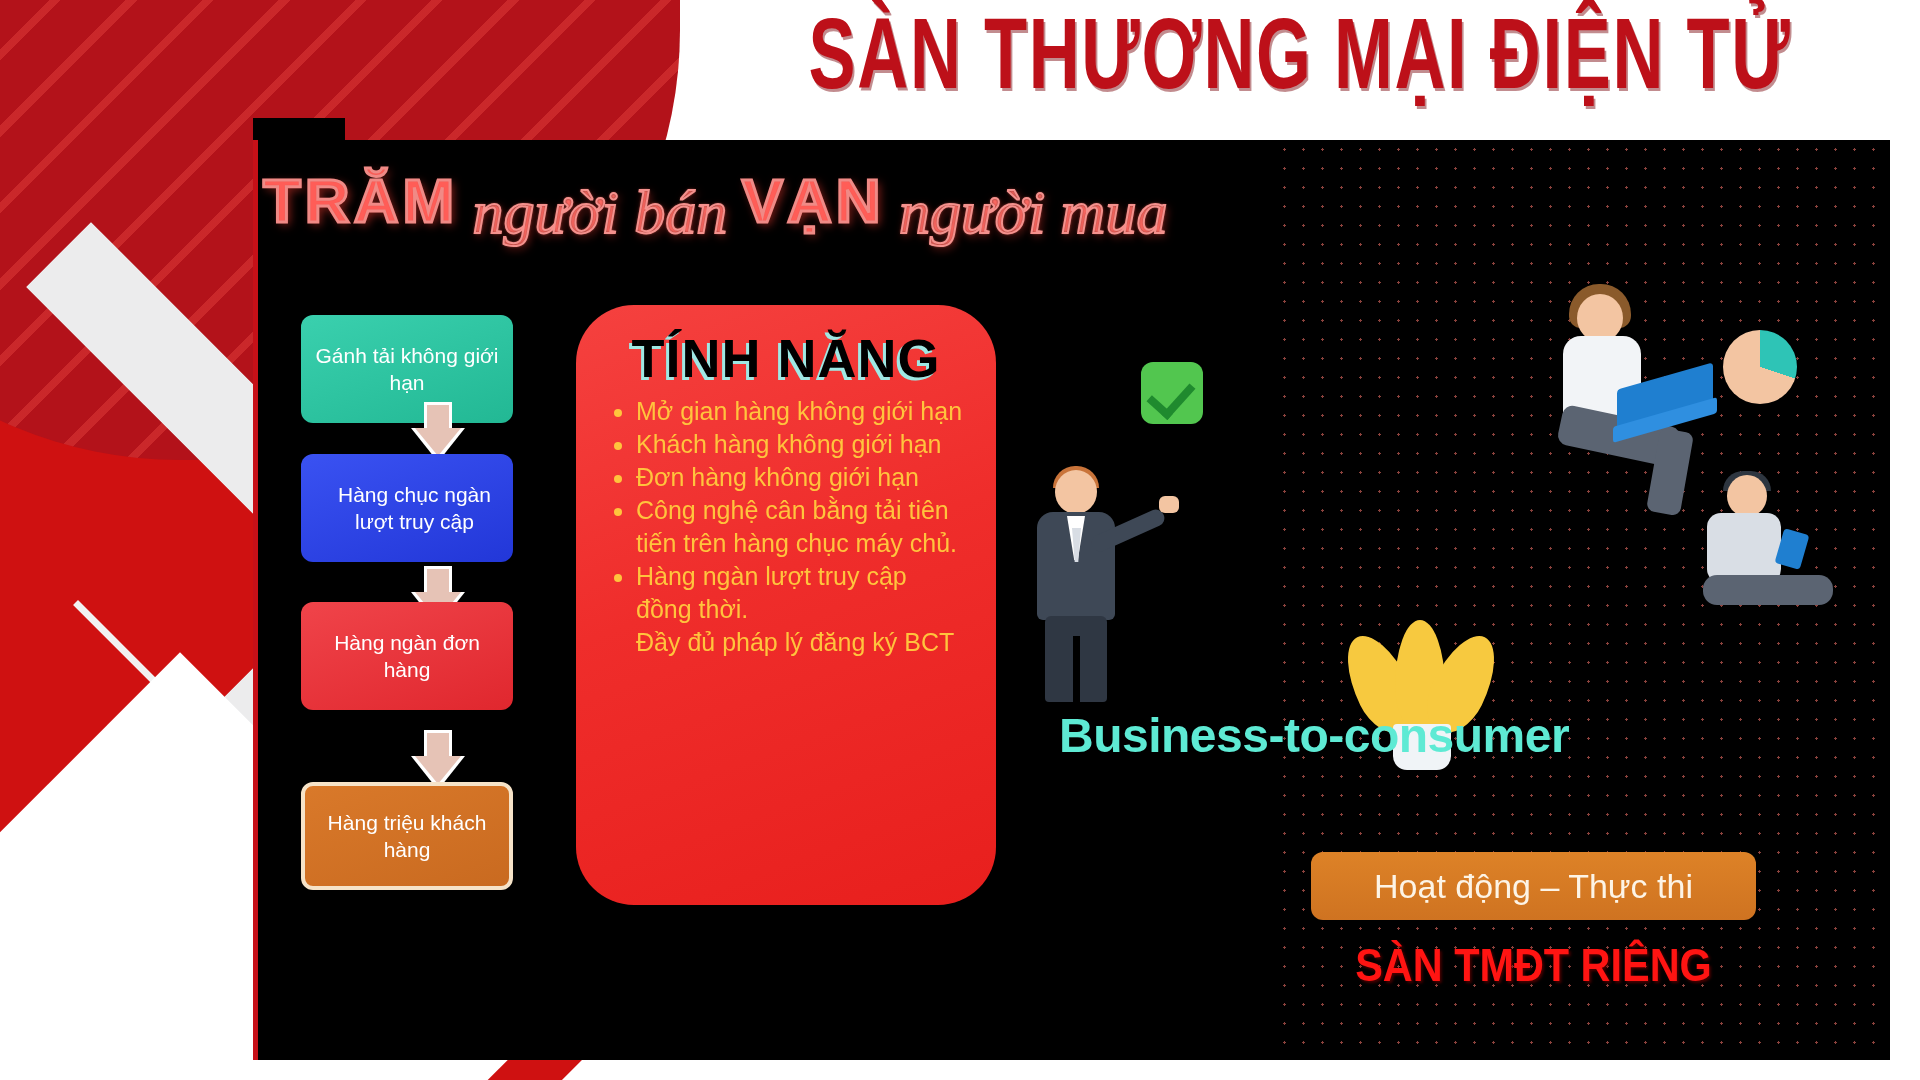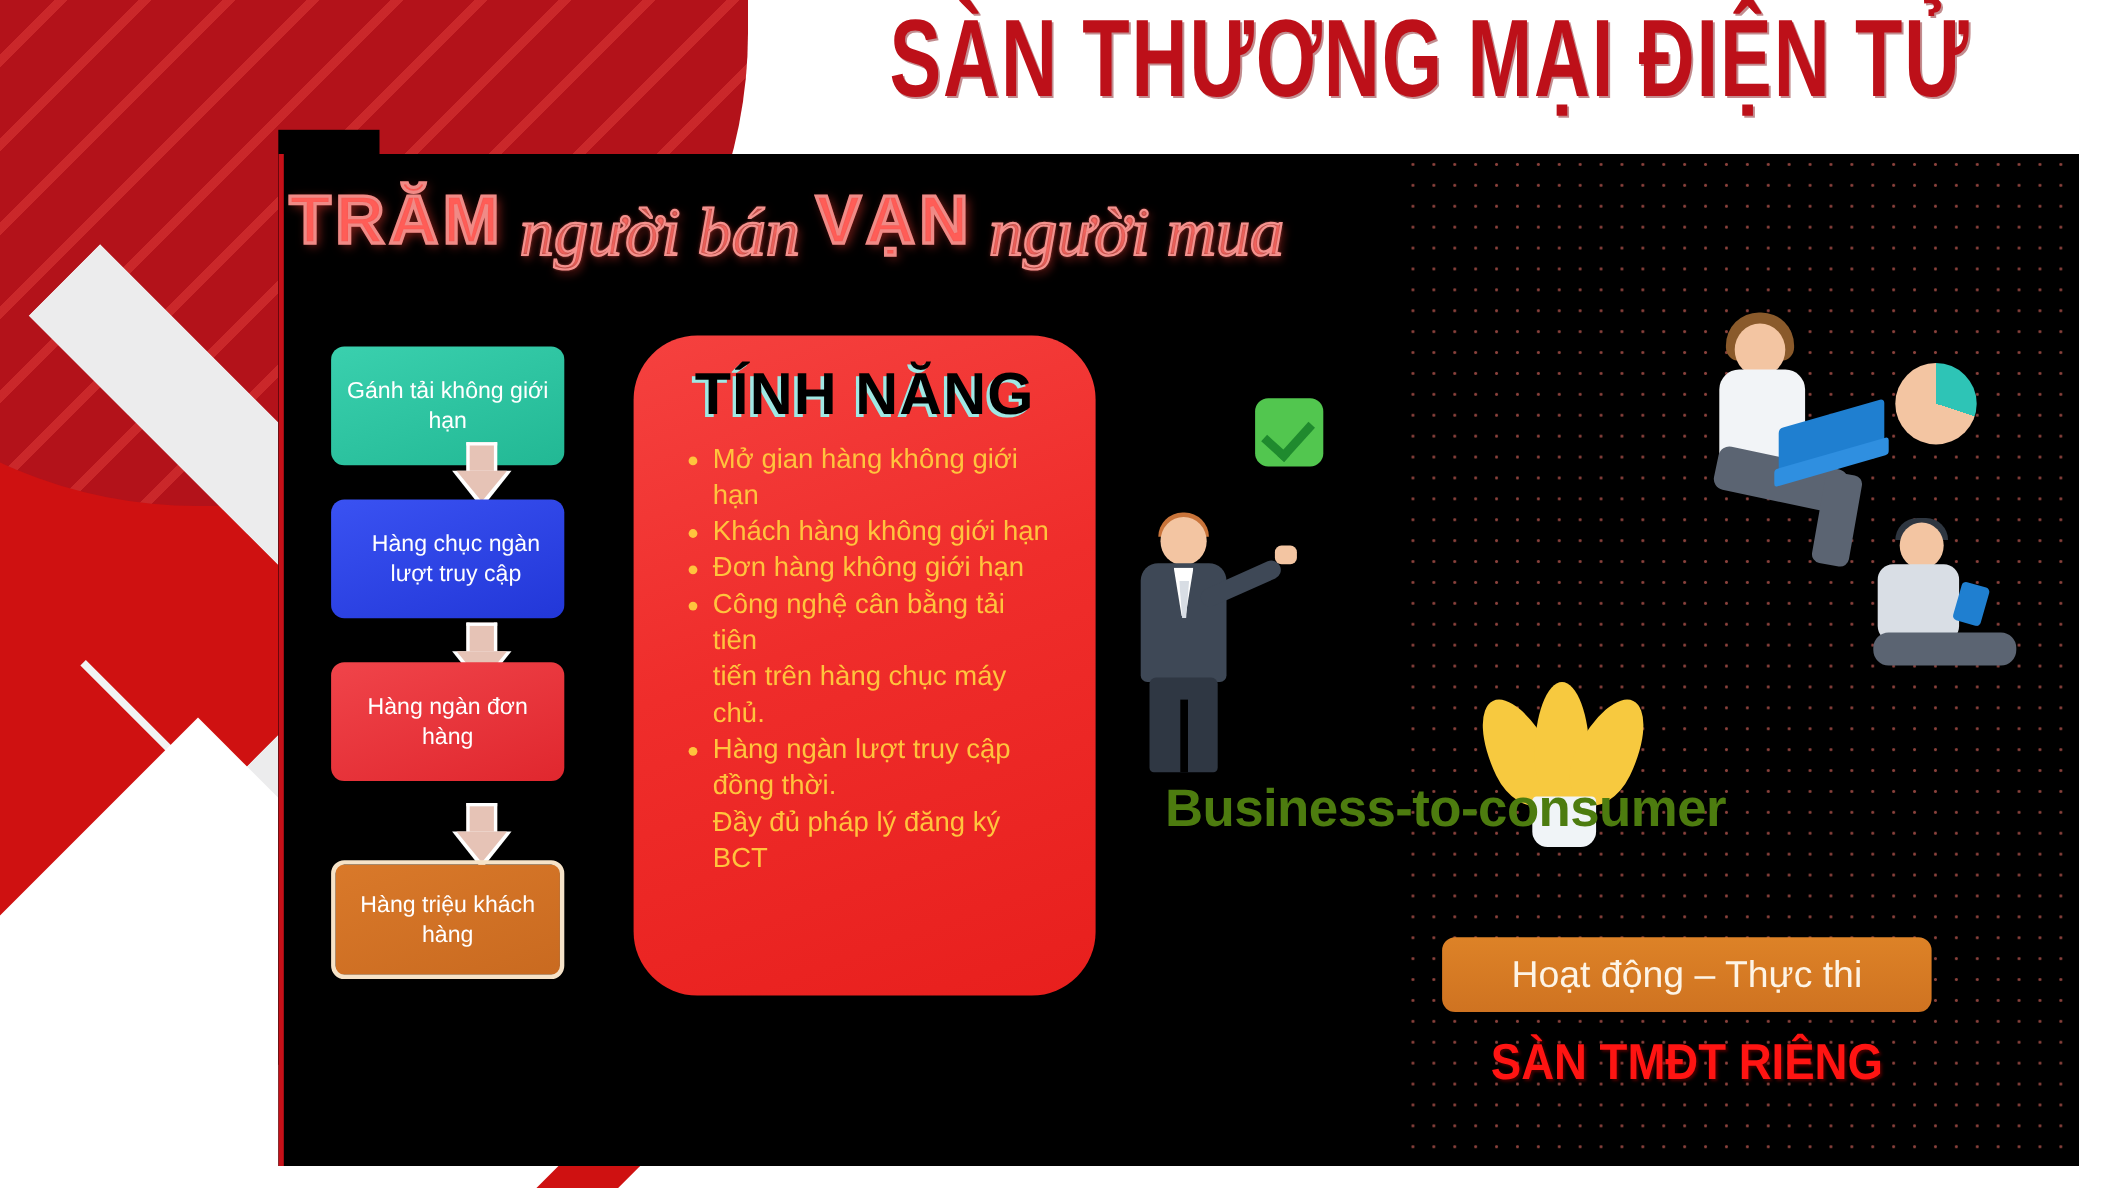--- a/index.html
+++ b/index.html
@@ -121,21 +121,21 @@
   .features{
     position:absolute;left:323px;top:165px;width:420px;height:600px;
     background:linear-gradient(160deg,#f5413f 0%,#ef2d2b 45%,#e81f1d 100%);
     border-radius:58px;padding:22px 20px 0 20px;box-sizing:border-box;
   }
   .features h2{
     margin:0 0 6px 0;text-align:center;font-size:54px;font-weight:bold;color:#000;
     letter-spacing:1px;text-shadow:-3px 3px 0 #9fe8e4;
     font-family:"Liberation Sans",sans-serif;
   }
-  .features ul{list-style:none;margin:12px;padding:0 4px 0 14px;}
+  .features ul{list-style:none;margin:0;padding:0 4px 0 14px;}
   .features li{
     color:#ffc43d;font-size:25px;line-height:33px;position:relative;padding-left:26px;margin:0;
   }
   .features li.bulleted:before{
     content:"";position:absolute;left:4px;top:14px;width:8px;height:8px;border-radius:50%;background:#ffc43d;
   }
   .features li.nobullet{padding-left:26px;}
 
   
   .b2c{position:absolute;left:790px;top:150px;width:830px;height:760px;}
@@ -146,21 +146,21 @@
   .b2c-letters .mid{color:#5f9fd8;}
   .check{
     position:absolute;left:98px;top:72px;width:62px;height:62px;border-radius:12px;background:#52c64f;
   }
   .check:after{
     content:"";position:absolute;left:16px;top:12px;width:20px;height:34px;
     border-right:8px solid #1f8a2e;border-bottom:8px solid #1f8a2e;transform:rotate(42deg);
   }
   .b2c-sub{
     position:absolute;left:16px;top:418px;width:800px;text-align:left;
-    font-size:48px;font-weight:bold;color:#4d7c0f;letter-spacing:-.5px;
+    font-size:48px;font-weight:bold;color:#5eead4;letter-spacing:-.5px;
   }
   
   .man{position:absolute;left:-20px;top:180px;width:120px;height:230px;}
   .man .head{position:absolute;left:32px;top:0;width:42px;height:44px;border-radius:50%;background:#f3c5a2;}
   .man .hair{position:absolute;left:30px;top:-4px;width:46px;height:22px;border-radius:22px 22px 0 0;background:#c9743a;}
   .man .body{position:absolute;left:14px;top:42px;width:78px;height:108px;background:#3e4856;border-radius:16px 16px 6px 6px;}
   .man .shirt{position:absolute;left:44px;top:46px;width:18px;height:44px;background:#fff;clip-path:polygon(0 0,100% 0,60% 100%,40% 100%);}
   .man .tie{position:absolute;left:49px;top:58px;width:9px;height:34px;background:#d8dde4;clip-path:polygon(0 0,100% 0,70% 100%,30% 100%);}
   .man .armL{position:absolute;left:66px;top:52px;width:78px;height:17px;background:#3e4856;border-radius:9px;transform:rotate(-24deg);}
   .man .hand{position:absolute;left:136px;top:26px;width:20px;height:17px;background:#f3c5a2;border-radius:6px;}

